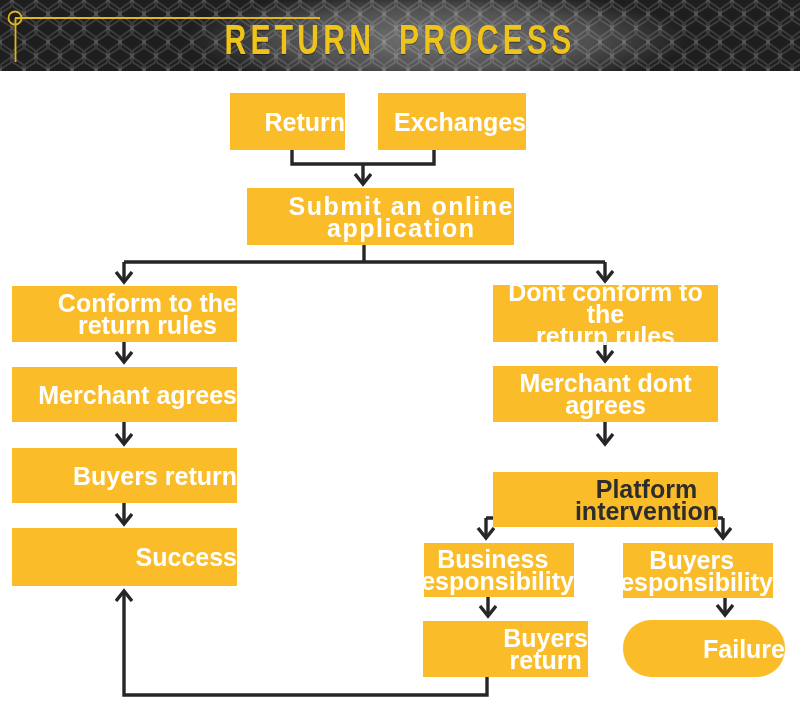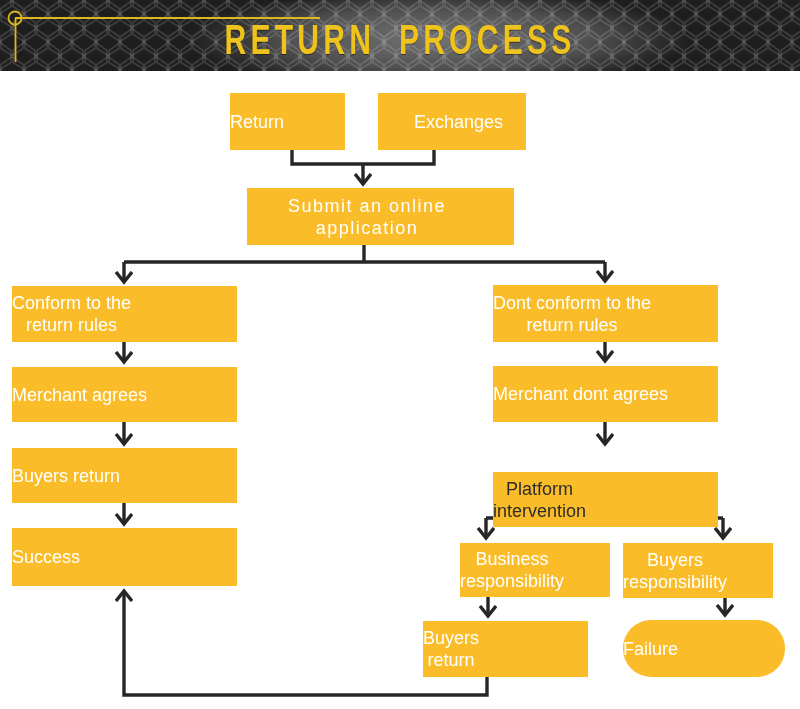--- a/index.html
+++ b/index.html
@@ -69,25 +69,26 @@
     fill: none;
     stroke: var(--color-connector, #262626);
     stroke-width: 3.4;
   }
   .node {
     position: absolute;
     background: var(--color-box_fill, #fabd29);
     color: var(--color-box_text, #ffffff);
     display: flex;
     align-items: center;
-    justify-content: flex-start;
+    justify-content: flex-end;
     text-align: center;
-    font-size: 18px;
+    font-size: 25px;
     line-height: 22px;
     white-space: pre-line;
+    font-weight: bold;
   }
   .node.dark-text { color: var(--color-box_text_dark, #2d2d2d); }
   .node.spaced { letter-spacing: 1.5px; }
 </style>
 </head>
 <body>
 
 <div class="page">
 
   <div class="header">
@@ -176,21 +177,21 @@
 
   <div class="node dark-text" style="left:493px; top:472px; width:225px; height:55px;">
     <span>Platform
 intervention</span>
   </div>
 
   <div class="node" style="left:12px;  top:528px; width:225px; height:58px;">
     <span>Success</span>
   </div>
 
-  <div class="node" style="left:424px; top:543px; width:150px; height:54px;margin-left:36px;">
+  <div class="node" style="left:424px; top:543px; width:150px; height:54px;">
     <span>Business
 responsibility</span>
   </div>
 
   <div class="node" style="left:623px; top:543px; width:150px; height:55px;">
     <span>Buyers
 responsibility</span>
   </div>
 
   <div class="node" style="left:423px; top:621px; width:165px; height:56px;">

